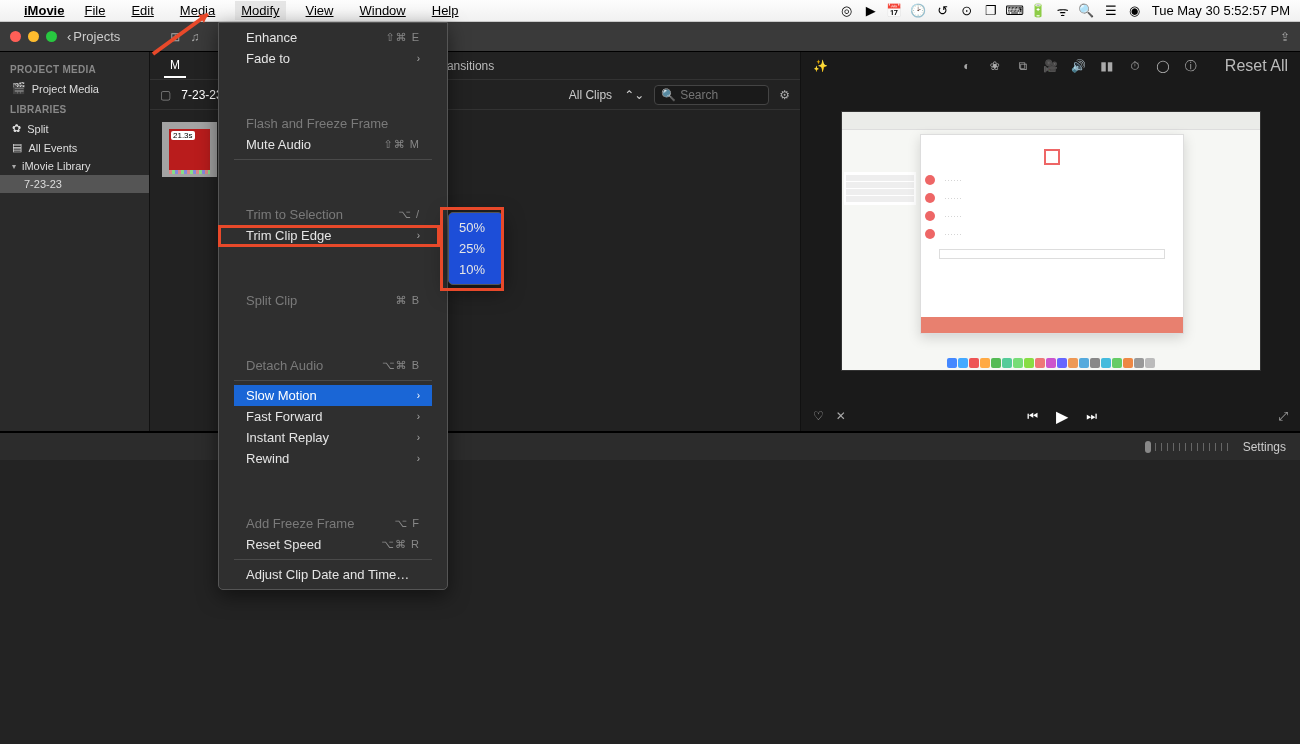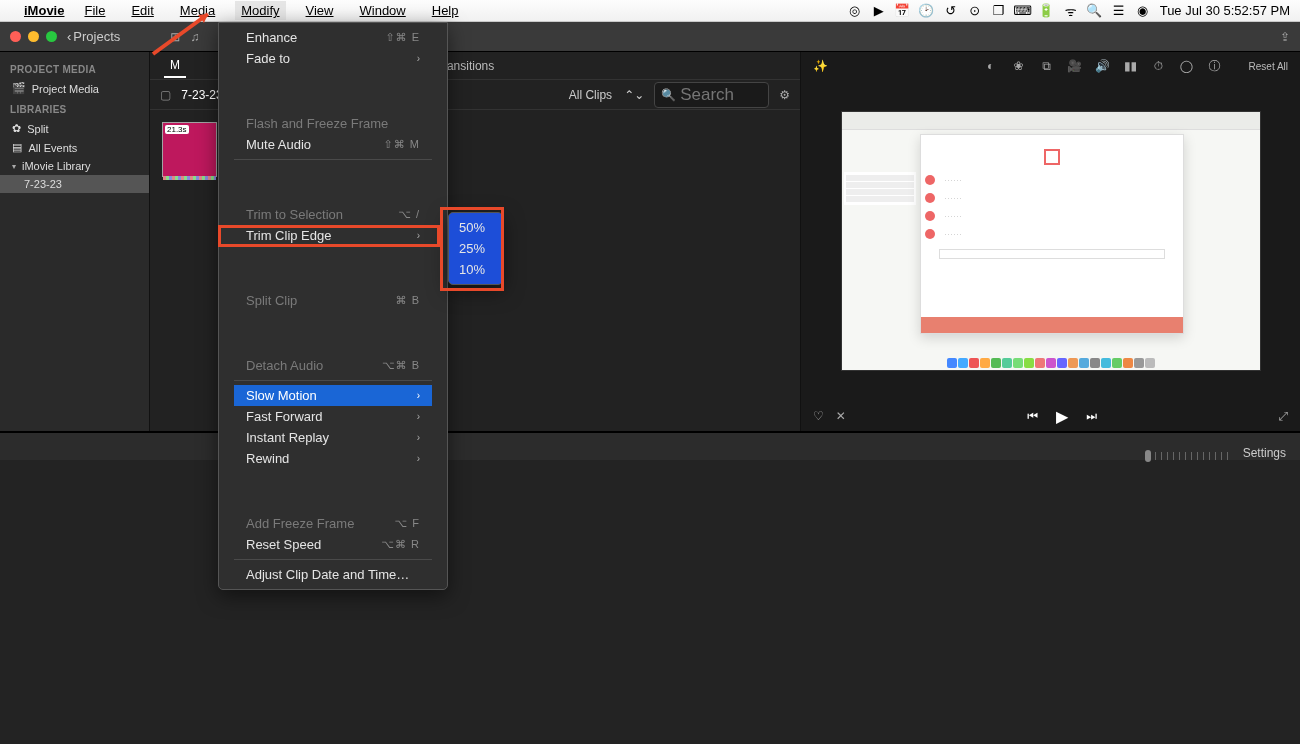--- a/index.html
+++ b/index.html
@@ -33,50 +33,50 @@
 
 .center-panel { flex: 1; background: #222; position: relative; }
 .center-tabs { height: 28px; display: flex; align-items: center; gap: 14px; padding: 0 14px; border-bottom: 1px solid #333; font-size: 12px; color: #bbb; }
 .center-tabs .tab { padding: 4px 6px; }
 .center-tabs .tab.active { color: #fff; border-bottom: 2px solid #fff; }
 .center-topbar { height: 30px; display: flex; align-items: center; gap: 10px; padding: 0 10px; border-bottom: 1px solid #333; }
 .center-topbar .projlabel { color: #fff; font-size: 12px; }
 .center-topbar .spacer { flex:1; }
 .center-topbar .allclips { color:#ccc; font-size:12px; display:flex; align-items:center; gap:12px; }
 .search-wrap { background:#1a1a1a; border:1px solid #444; border-radius:4px; display:flex; align-items:center; gap:4px; padding:2px 6px; width:115px;}
-.search-wrap input { background:transparent; border:none; color:#ccc; font-size:17px; width:80px; outline:none; }
+.search-wrap input { background:transparent; border:none; color:#ccc; font-size:12px; width:80px; outline:none; }
 .gear { color:#aaa; }
 .clip-area { padding: 12px; }
-.clip-thumb { width: 55px; height: 55px; background: #be185d; border:1px solid #a3a3a3; position:relative; }
+.clip-thumb { width: 55px; height: 55px; background: #b91c1c; border:7px solid #a3a3a3; position:relative; }
 .clip-thumb .dur { position:absolute; top:2px; left:2px; background:#fff; color:#000; font-size:8px; padding:0 2px; border-radius:2px; }
 .clip-thumb .filmstrip { position:absolute; bottom:-4px; left:0; width:100%; height:4px; background: repeating-linear-gradient(90deg,#d88,#d88 3px,#8d8 3px,#8d8 6px,#88d 6px,#88d 9px);}
 
 .right-panel { width: 500px; background: #1a1a1a; border-left: 1px solid #111; display:flex; flex-direction:column; }
 .right-toolbar { height: 28px; display:flex; align-items:center; gap:12px; padding: 0 12px; color:#aaa; }
 .right-toolbar .wand { margin-right: auto; }
 .right-toolbar .rico { width:16px; height:16px; display:flex; align-items:center; justify-content:center; border-radius:50%; }
-.right-toolbar .reset { margin-left: 14px; color:#bbb; font-size:10px; }
+.right-toolbar .reset { margin-left: 14px; color:#bbb; font-size:16px; }
 .preview-area { flex:1; display:flex; align-items:center; justify-content:center; padding: 6px 30px; }
 .preview-img { width: 420px; height: 260px; background: #f6f7f4; border:1px solid #333; position:relative; overflow:hidden; }
 .preview-img .chrome-top { height:18px; background:#ebece9; border-bottom:1px solid #ddd; }
 .preview-img .modal { position:absolute; top:22px; left:78px; width:264px; height:200px; background:#fff; border:1px solid #ddd; box-shadow:0 4px 12px rgba(0,0,0,.15);}
 .preview-img .modal .rec-icon { width:16px;height:16px;border:2px solid #e66; margin:14px auto 6px; }
 .preview-img .modal .row { display:flex; align-items:center; gap:6px; font-size:5px; padding:4px 18px; color:#555;}
 .preview-img .modal .row .rdot{width:10px;height:10px;border-radius:50%;background:#e66;margin-left:-14px;margin-right:4px;}
 .preview-img .modal .savebtn { position:absolute;bottom:0;left:0;width:100%;height:16px;background:#e8806f;}
 .preview-img .leftform { position:absolute; left:2px; top:60px; width:72px; background:#fff; font-size:4px; color:#888; padding:2px;}
 .preview-img .dock { position:absolute; bottom:2px; left:50%; transform:translateX(-50%); display:flex; gap:1px;}
 .preview-img .dock span{width:10px;height:10px;border-radius:2px;}
 .transport { height: 30px; display:flex; align-items:center; padding: 0 12px; gap: 12px; }
 .transport .heart, .transport .x { color:#aaa; }
 .transport .center-controls { margin: 0 auto; display:flex; gap:18px; align-items:center; color:#fff; }
 .transport .expand { color:#aaa; }
 
 
-.timeline-strip { height: 28px; background: #2c2c2c; display:flex; align-items:flex-end; padding:0 14px; border-top:1px solid #000;}
+.timeline-strip { height: 28px; background: #2c2c2c; display:flex; align-items:center; padding:0 14px; border-top:1px solid #000;}
 .timeline-strip .spacer{flex:1;}
 .timeline-strip .ticks { width:80px; height:8px; background: repeating-linear-gradient(90deg,#666 0,#666 1px,transparent 1px,transparent 6px); position:relative;}
 .timeline-strip .ticks::before{content:'';position:absolute;left:-4px;top:-2px;width:6px;height:12px;background:#888;border-radius:3px;}
 .timeline-strip .settings { color:#ccc; font-size:12px; margin-left:14px;}
 .lower-area { height: calc(744px - 22px - 30px - 380px - 28px); background: #232323; }
 
 
 .dropdown { position:absolute; top:22px; left:218px; width:230px; background:#2f2f2f; border:1px solid #555; border-radius:0 0 5px 5px; box-shadow:0 6px 20px rgba(0,0,0,.5); padding:4px 15px; z-index:100; font-size:13px; }
 .dropdown .mi { display:flex; align-items:center; justify-content:space-between; padding:3px 12px; color:#e5e5e5; }
 .dropdown .mi.disabled { color:#7a7a7a;margin-top:44px; }
@@ -118,21 +118,21 @@
     <span class="ico">🕑</span>
     <span class="ico">↺</span>
     <span class="ico">⊙</span>
     <span class="ico">❐</span>
     <span class="ico">⌨</span>
     <span class="ico">🔋</span>
     <span class="ico">ᯤ</span>
     <span class="ico">🔍</span>
     <span class="ico">☰</span>
     <span class="ico">◉</span>
-    <span>Tue Jul 30  5:52:57 PM</span>
+    <span>Tue May 30  5:52:57 PM</span>
   </div>
 </div>
 
 <div class="window-toolbar">
   <div class="traffic-lights">
     <div class="tl red"></div>
     <div class="tl yel"></div>
     <div class="tl grn"></div>
   </div>
   <span class="projects-back">

